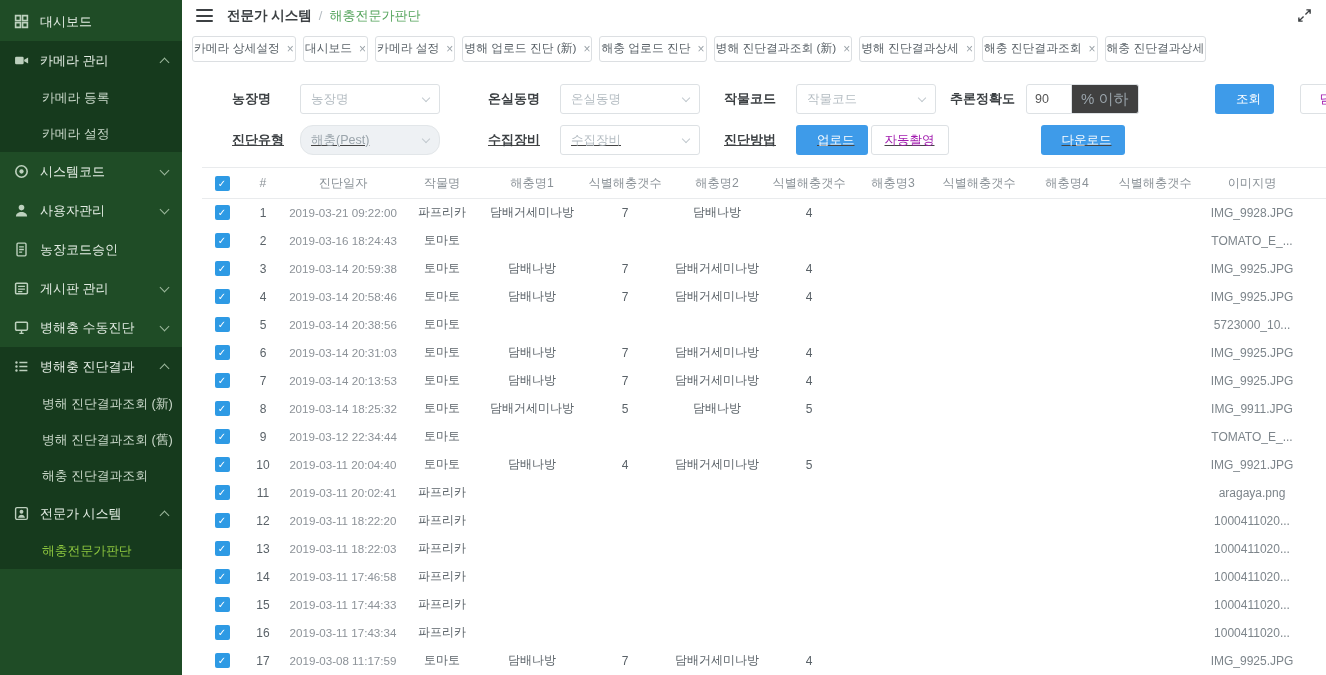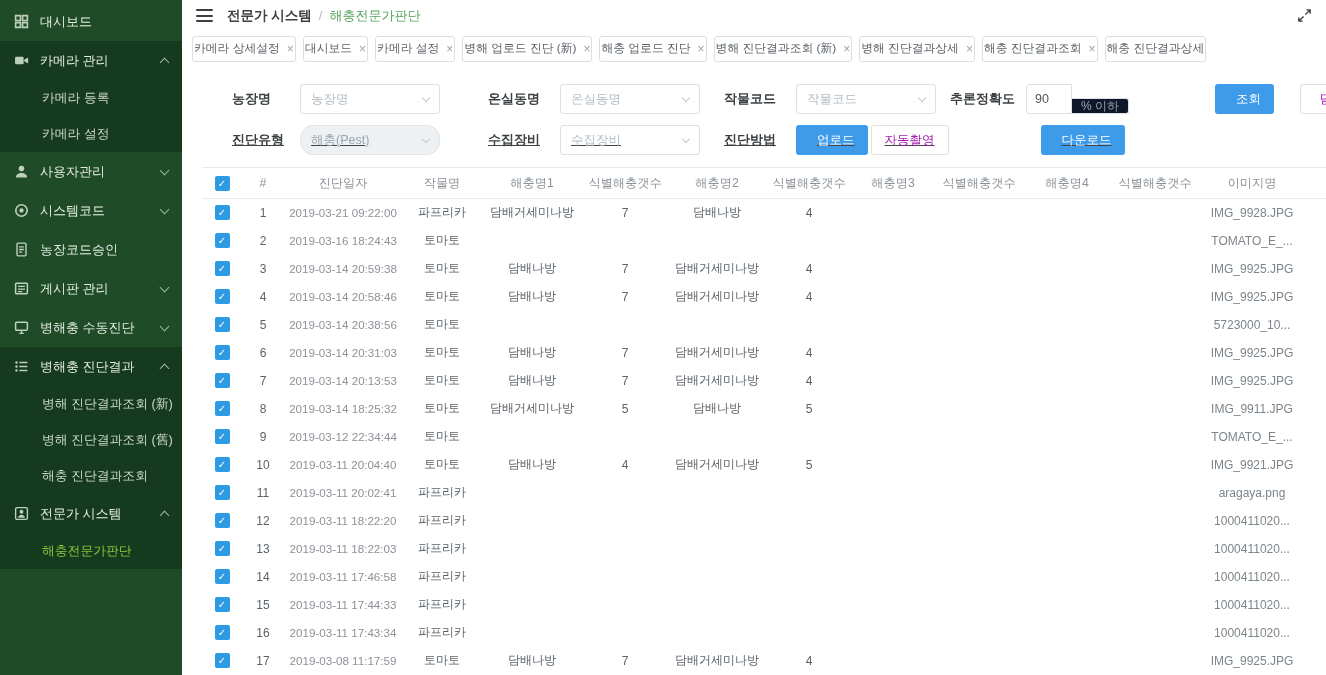--- a/index.html
+++ b/index.html
@@ -38,23 +38,23 @@
   
   .filters { padding:16px 0 12px 50px; flex-shrink:0; }
   .frow { display:flex; align-items:center; height:30px; }
   .frow + .frow { margin-top:11px;text-decoration:underline; }
   .flabel { font-weight:bold; color:#3c4043; font-size:13px; margin-right:10px; min-width:58px; }
   .flabel.w2 { min-width:62px; }
   .sel { width:140px; height:30px; border:1px solid #dde1e4; border-radius:3px; background:#fff; display:flex; align-items:center; justify-content:space-between; padding:0 10px; color:#b4bcc2; font-size:12.5px; cursor:pointer; }
   .sel .schev { width:6px; height:6px; border-right:1.4px solid #c2c9ce; border-bottom:1.4px solid #c2c9ce; transform:rotate(45deg); margin-top:-3px; }
   .sel.filled { background:#eef1f4; border-color:#e2e6e9; color:#9aa4ab;border-radius:13px; }
   .gap1 { margin-left:48px; } .gap2 { margin-left:24px; } .gap3 { margin-left:14px; }
-  .num-group { display:flex; align-items:flex-end; }
+  .num-group { display:flex; align-items:center; }
   .num-input { width:46px; height:30px; border:1px solid #dde1e4; border-radius:3px 0 0 3px; padding:0 8px; font-size:12.5px; color:#555; outline:none; font-family:inherit; }
-  .num-suffix { height:16px; border:1px solid #dde1e4; border-left:none; border-radius:0 3px 3px 0; display:flex; align-items:center; padding:0 9px; color:#9aa4ab; font-size:12px; background:#0f172a; }
+  .num-suffix { height:30px; border:1px solid #dde1e4; border-left:none; border-radius:0 3px 3px 0; display:flex; align-items:center; padding:0 9px; color:#9aa4ab; font-size:15px; background:#404040; }
   .btn { height:30px; border:none; border-radius:3px; font-size:12.5px; padding:0 13px; cursor:pointer; font-family:inherit; }
   .btn-blue { background:#3e9be9; color:#fff;padding-left:21px; }
   .btn-outline { background:#fff; border:1px solid #dde1e4; color:#a21caf; }
   .btn-search { margin-left:auto; }
   .btn-close { margin-left:26px; margin-right:-38px; width:64px; flex-shrink:0; }
   .seg { display:flex; gap:3px; }
   .btn-download { margin-left:92px; }
 
   
   .table-wrap { flex:1; overflow:hidden; padding-left:20px; }
@@ -94,37 +94,37 @@
             <span class="slabel">카메라 관리</span>
             <span class="chev up"></span>
           </div>
           <div class="side-child">카메라 등록</div>
           <div class="side-child">카메라 설정</div>
         </div>
         <div class="side-group">
           <div class="side-item">
             <span class="sicon">
               <svg viewBox="0 0 14 14">
+                <circle cx="7" cy="7" r="5.3" fill="none" stroke="#cfe0cf" stroke-width="1.5"></circle>
+                <circle cx="7" cy="7" r="2" fill="#cfe0cf"></circle>
+              </svg>
+            </span>
+            <span class="slabel">시스템코드</span>
+            <span class="chev "></span>
+          </div>
+        </div>
+        <div class="side-group">
+          <div class="side-item">
+            <span class="sicon">
+              <svg viewBox="0 0 14 14">
                 <circle cx="7" cy="4.3" r="2.6" fill="#cfe0cf"></circle>
                 <path d="M1.8 12.5c0-2.6 2.3-4.2 5.2-4.2s5.2 1.6 5.2 4.2z" fill="#cfe0cf"></path>
               </svg>
             </span>
             <span class="slabel">사용자관리</span>
-            <span class="chev "></span>
-          </div>
-        </div>
-        <div class="side-group">
-          <div class="side-item">
-            <span class="sicon">
-              <svg viewBox="0 0 14 14">
-                <circle cx="7" cy="7" r="5.3" fill="none" stroke="#cfe0cf" stroke-width="1.5"></circle>
-                <circle cx="7" cy="7" r="2" fill="#cfe0cf"></circle>
-              </svg>
-            </span>
-            <span class="slabel">시스템코드</span>
             <span class="chev "></span>
           </div>
         </div>
         <div class="side-group">
           <div class="side-item">
             <span class="sicon">
               <svg viewBox="0 0 14 14">
                 <rect x="2.8" y="1" width="8.4" height="12" rx="1" fill="none" stroke="#cfe0cf" stroke-width="1.3"></rect>
                 <path d="M4.8 4.5h4.4M4.8 7h4.4M4.8 9.5h2.8" stroke="#cfe0cf" stroke-width="1.2"></path>
               </svg>

